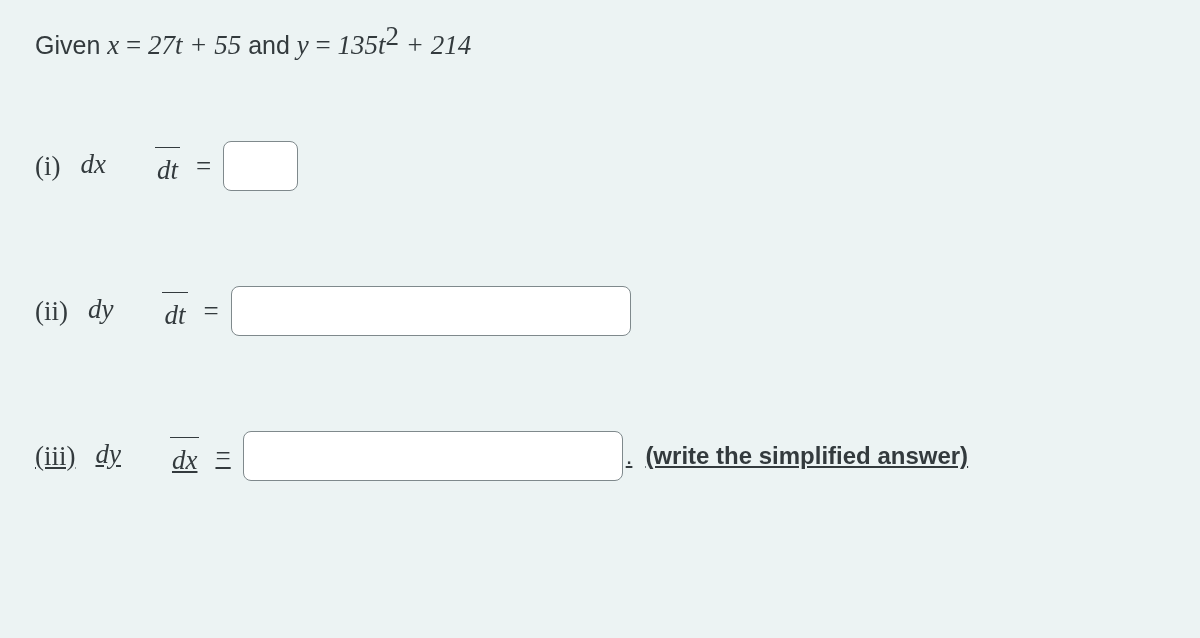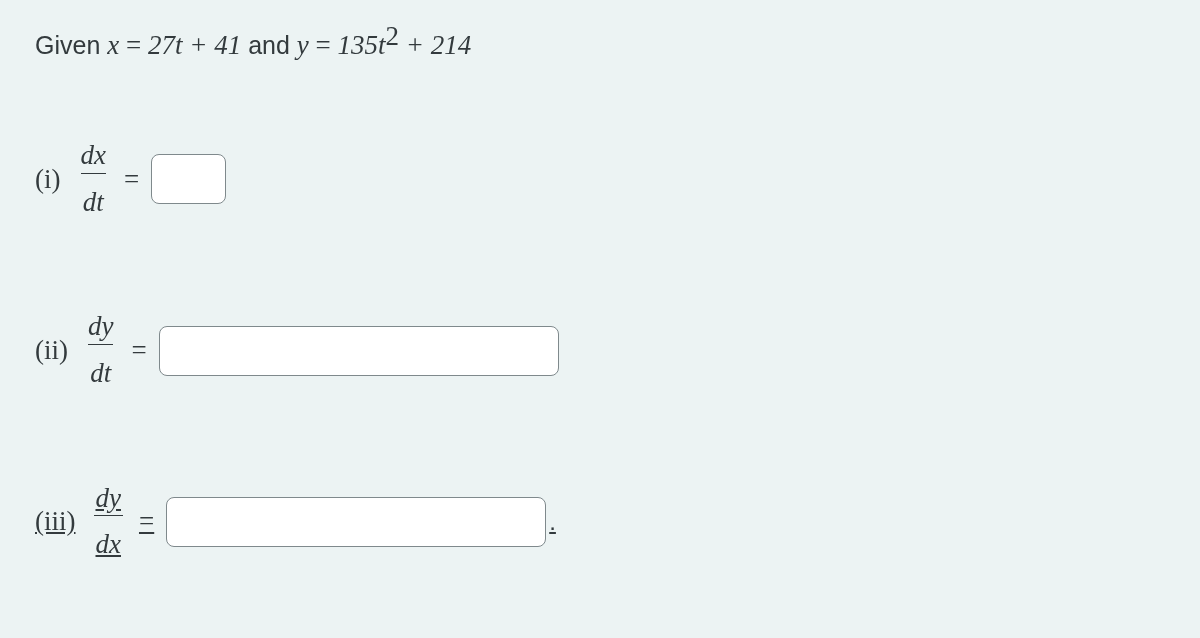--- a/index.html
+++ b/index.html
@@ -42,39 +42,40 @@
       text-decoration: underline;
     }
     .part-label {
       font-family: 'Times New Roman', serif;
       font-style: normal;
       font-size: 27px;
       margin-right: 10px;
     }
     .fraction {
       display: inline-flex;
-      flex-direction: column;
+      flex-direction: row;
       align-items: center;
       vertical-align: middle;
       margin: 0 8px;
     }
     .frac-num {
       font-family: 'Times New Roman', serif;
       font-style: italic;
       font-size: 27px;
       line-height: 1.1;
       padding: 0 2px 2px 2px;
     }
     .frac-den {
       font-family: 'Times New Roman', serif;
       font-style: italic;
       font-size: 27px;
       line-height: 1.1;
       border-top: 1.5px solid #333a3d;
-      padding: 14px 2px 0 2px;
+      padding: 8px 2px 0 2px;
+      margin-left: 47px;
     }
     .equals {
       font-family: 'Times New Roman', serif;
       font-size: 27px;
       margin: 0 12px 0 8px;
     }
     .answer-input {
       background: #fff;
       border: 1.5px solid #7f898c;
       border-radius: 8px;
@@ -108,21 +109,21 @@
     sup {
       font-size: 0.7em;
       vertical-align: super;
       line-height: 0;
     }
   </style>
 </head>
 <body>
 
 <div class="problem-statement">
-  <span>Given </span><span class="math-var">x</span><span class="math-roman"> = </span><span class="math-var">27t + 41</span><span> and </span><span class="math-var">y</span><span class="math-roman"> = </span><span class="math-var">135t</span><sup class="math-roman">2</sup><span class="math-var"> + 214</span>
+  <span>Given </span><span class="math-var">x</span><span class="math-roman"> = </span><span class="math-var">27t + 55</span><span> and </span><span class="math-var">y</span><span class="math-roman"> = </span><span class="math-var">135t</span><sup class="math-roman">2</sup><span class="math-var"> + 214</span>
 </div>
 
 <div class="question-row">
   <span class="part-label">(i)</span>
   <span class="fraction">
     <span class="frac-num">dx</span>
     <span class="frac-den">dt</span>
   </span>
   <span class="equals">=</span>
   <input type="text" class="answer-input input-small" style="">
@@ -140,13 +141,14 @@
 
 <div class="question-row">
   <span class="part-label">(iii)</span>
   <span class="fraction">
     <span class="frac-num">dy</span>
     <span class="frac-den">dx</span>
   </span>
   <span class="equals">=</span>
   <input type="text" class="answer-input input-large" style="">
   <span class="period">.</span>
+  <span class="hint-text">(write the simplified answer)</span>
 </div>
 
 </body></html>

